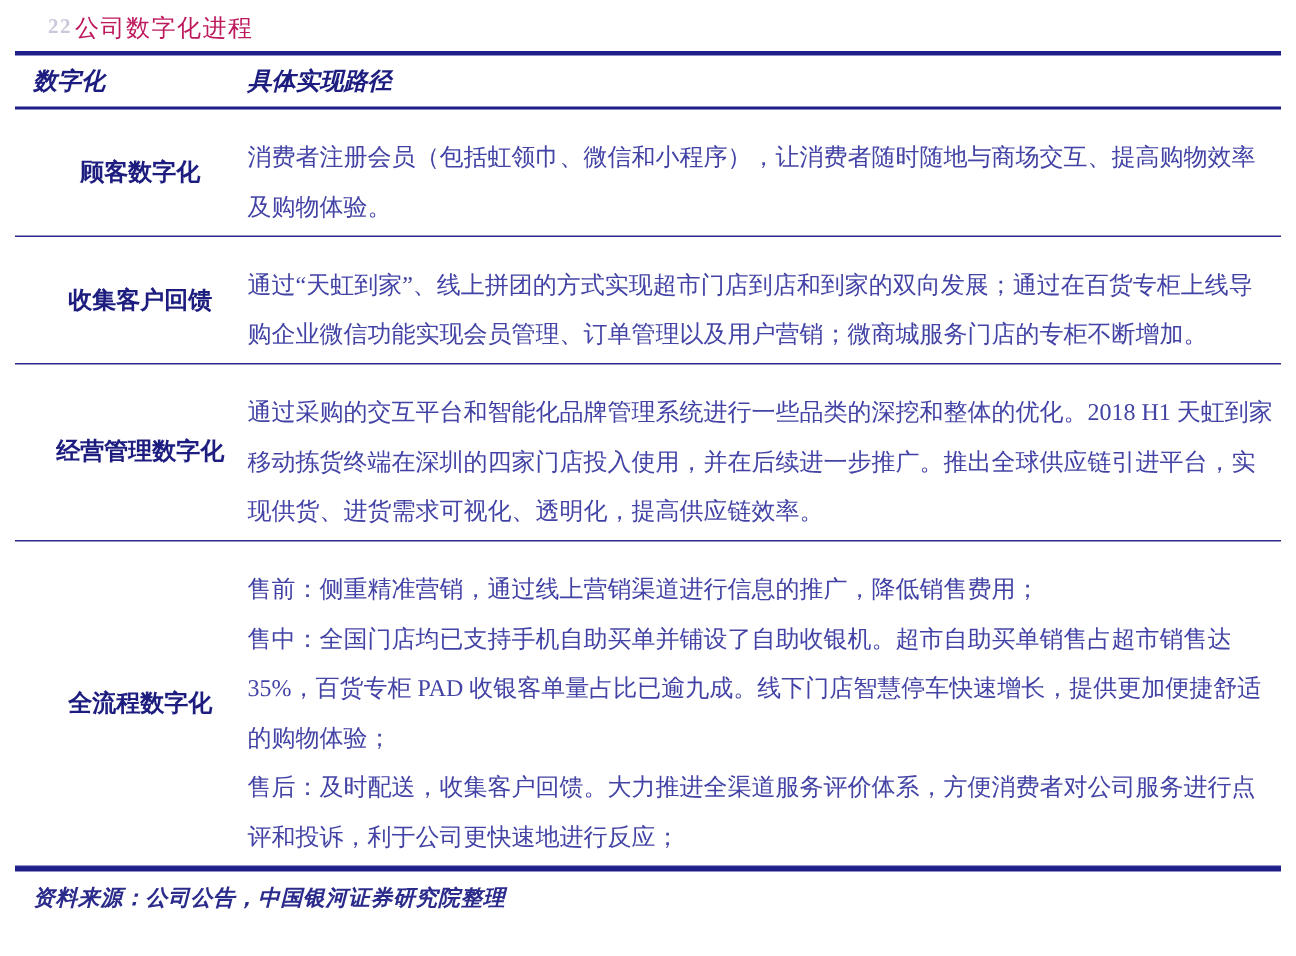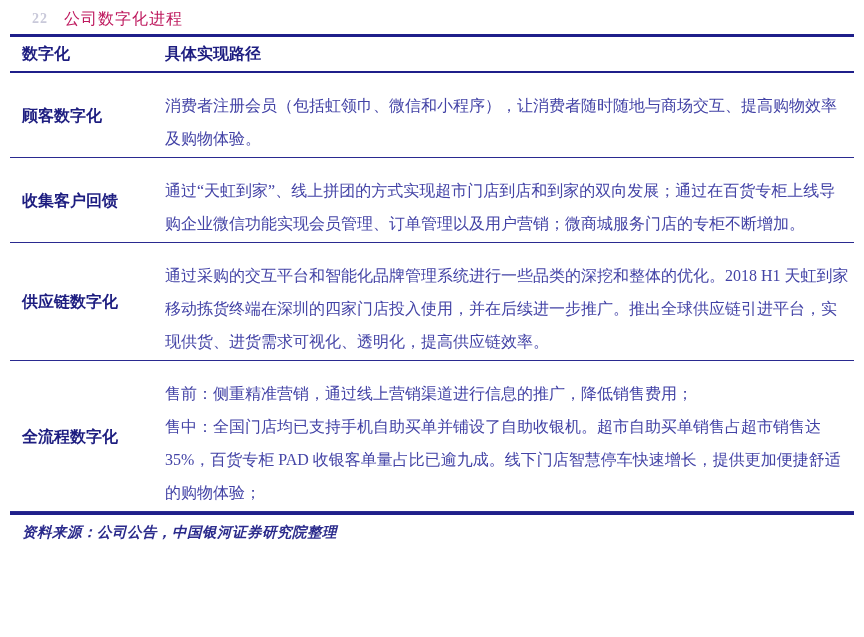--- a/index.html
+++ b/index.html
@@ -6,43 +6,43 @@
   body{
     width:864px;height:637px;overflow:hidden;
     font-family:"Liberation Serif","DejaVu Serif",serif;
     -webkit-font-smoothing:antialiased;
   }
   .doc{width:844px;margin:0 auto;padding-top:4px;}
 
   
   .title-row{display:flex;align-items:center;height:30px;padding-left:22px;}
   .figure-num{
-    color:#c9c9da;font-size:14px;font-weight:bold;margin-right:16px;
+    color:#c9c9da;font-size:14px;font-weight:bold;margin-right:2px;
     letter-spacing:1px;
   }
   .doc-title{
     color:#be185d;font-size:16px;font-weight:normal;letter-spacing:1px;
   }
 
   
   .table{border-top:3px solid #1f1f8a;border-bottom:3px solid #1f1f8a;}
   .thead{
     display:flex;align-items:center;height:34px;
     border-bottom:2px solid #1f1f8a;
   }
-  .th{color:#1d1d80;font-weight:bold;font-size:16px;}
+  .th{color:#1d1d80;font-weight:bold;font-size:16px;font-style:italic;}
   .th-col1{width:143px;padding-left:12px;flex:0 0 auto;box-sizing:content-box;}
   .th-col2{flex:1;}
 
   .row{display:flex;border-bottom:1.5px solid #2a2a90;}
   .row:last-child{border-bottom:none;}
   .cell-label{
     width:143px;flex:0 0 auto;padding-left:12px;box-sizing:content-box;
     display:flex;flex-direction:column;justify-content:center;
-    color:#1d1d80;font-weight:bold;font-size:16px;line-height:33px;
+    color:#1d1d80;font-weight:bold;font-size:16px;line-height:33px;align-items:center;
   }
   .cell-content{
     flex:1;padding:16px 4px 2px 0;
     color:#4343a6;font-size:16px;line-height:33px;
   }
   .cell-content p{margin:0;}
 
   
   .source-line{
     padding:8px 0 0 12px;
@@ -77,33 +77,34 @@
         <div class="row">
           <div class="cell-label">
             <div>收集客户回馈</div>
           </div>
           <div class="cell-content">
             <p>通过“天虹到家”、线上拼团的方式实现超市门店到店和到家的双向发展；通过在百货专柜上线导购企业微信功能实现会员管理、订单管理以及用户营销；微商城服务门店的专柜不断增加。</p>
           </div>
         </div>
         <div class="row">
           <div class="cell-label">
-            <div>供应链数字化</div>
+            <div>经营管理数字化</div>
           </div>
           <div class="cell-content">
             <p>通过采购的交互平台和智能化品牌管理系统进行一些品类的深挖和整体的优化。2018 H1 天虹到家移动拣货终端在深圳的四家门店投入使用，并在后续进一步推广。推出全球供应链引进平台，实现供货、进货需求可视化、透明化，提高供应链效率。</p>
           </div>
         </div>
         <div class="row">
           <div class="cell-label">
             <div>全流程数字化</div>
           </div>
           <div class="cell-content">
             <p>售前：侧重精准营销，通过线上营销渠道进行信息的推广，降低销售费用；</p>
             <p>售中：全国门店均已支持手机自助买单并铺设了自助收银机。超市自助买单销售占超市销售达 35%，百货专柜 PAD 收银客单量占比已逾九成。线下门店智慧停车快速增长，提供更加便捷舒适的购物体验；</p>
+            <p>售后：及时配送，收集客户回馈。大力推进全渠道服务评价体系，方便消费者对公司服务进行点评和投诉，利于公司更快速地进行反应；</p>
           </div>
         </div>
         <div class="row">
         </div>
       </div>
   </div>
 
   <div class="source-line">资料来源：公司公告，中国银河证券研究院整理</div>
 
 </div>

